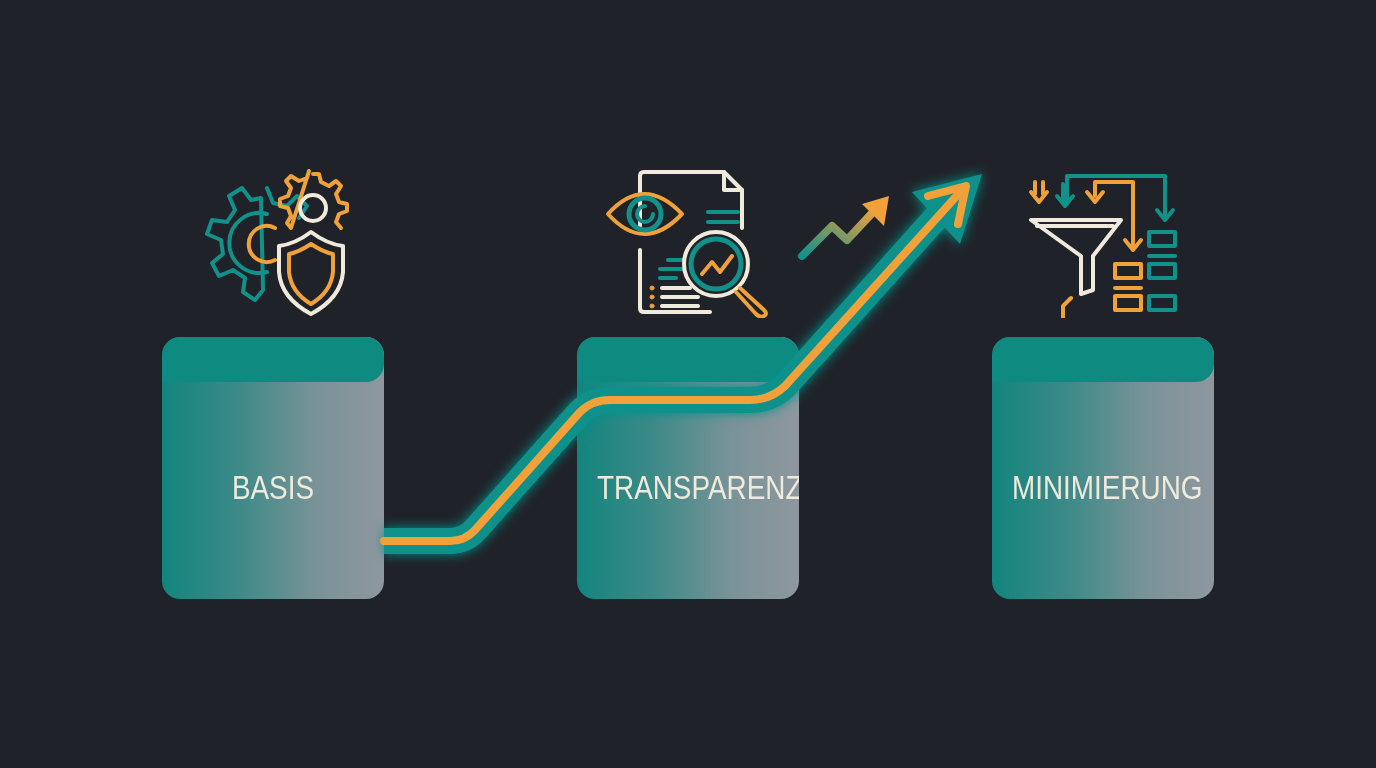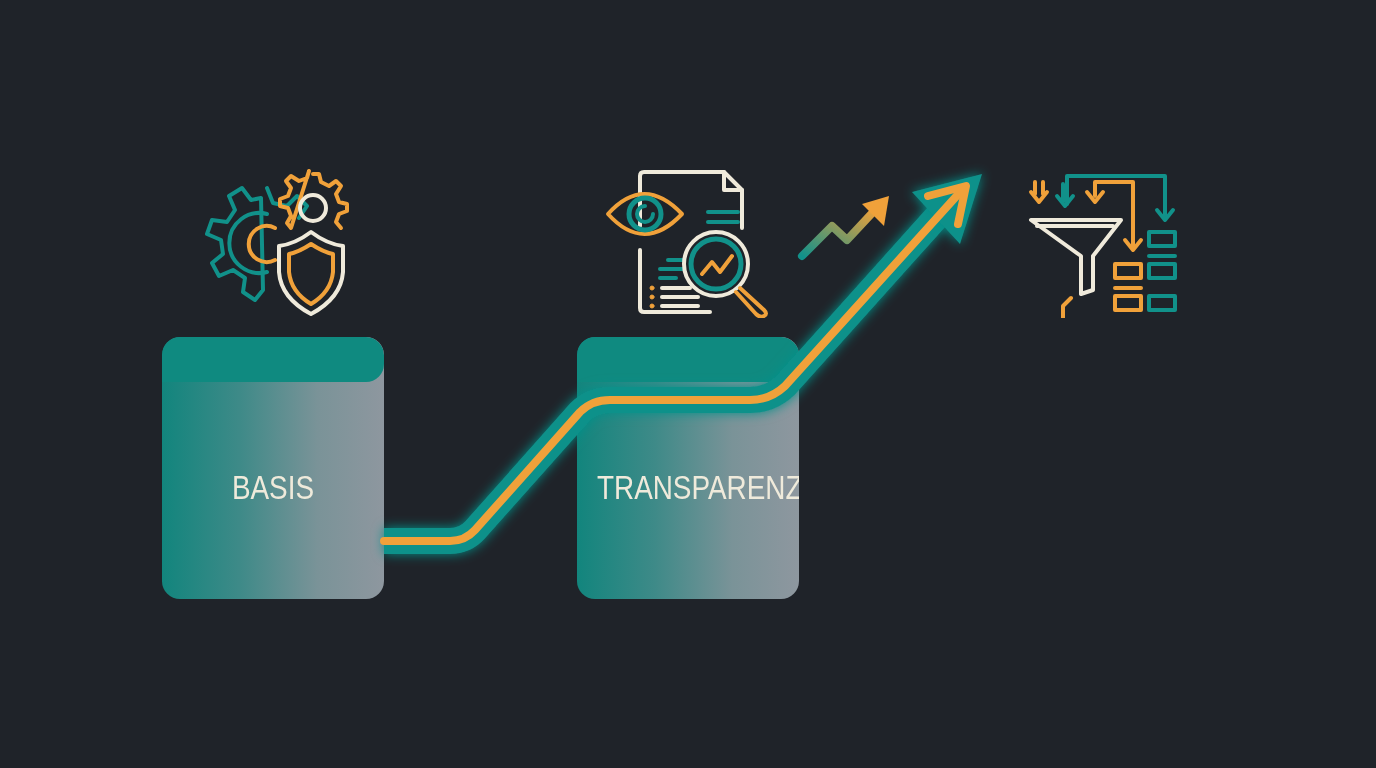--- a/index.html
+++ b/index.html
@@ -39,20 +39,24 @@
   <div class="box" style="left:162px;">
     <div class="cap"></div>
     <div class="label">BASIS</div>
   </div>
 
   <div class="box" style="left:577px;">
     <div class="cap"></div>
     <div class="label">TRANSPARENZ</div>
   </div>
 
+  <div class="box" style="left:992px;">
+    <div class="cap"></div>
+    <div class="label">MINIMIERUNG</div>
+  </div>
 
   <svg class="overlay" width="1376" height="768">
     <defs>
       <filter id="glow" x="-20%" y="-20%" width="140%" height="140%">
         <feGaussianBlur stdDeviation="6" result="b"></feGaussianBlur>
         <feMerge>
             <feMergeNode in="b"></feMergeNode>
             <feMergeNode in="SourceGraphic"></feMergeNode>
           </feMerge>
       </filter>

